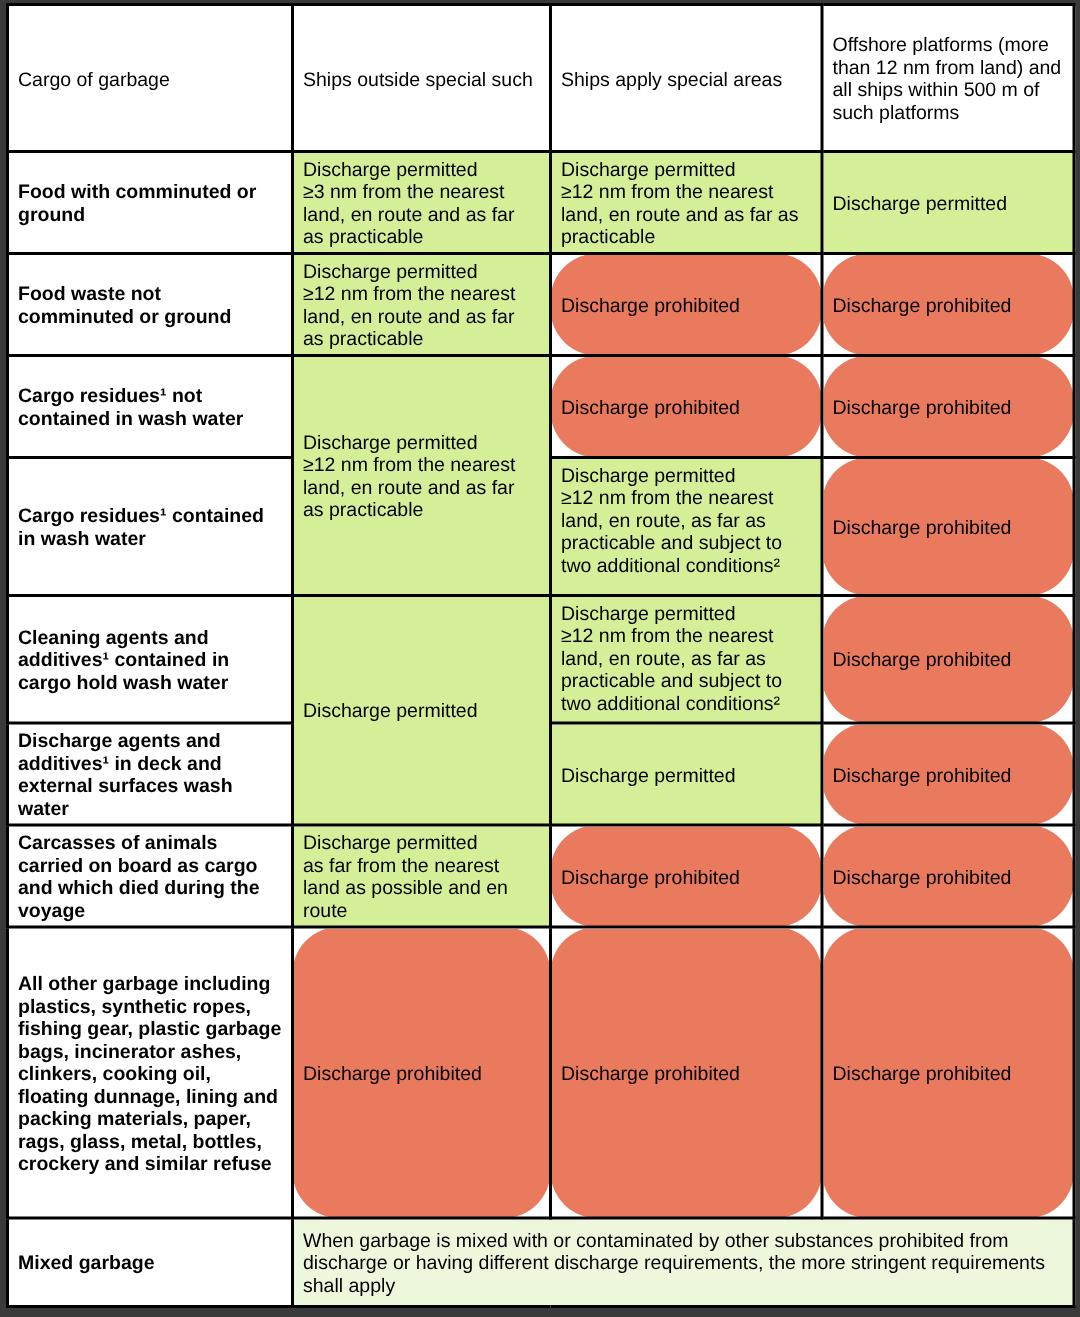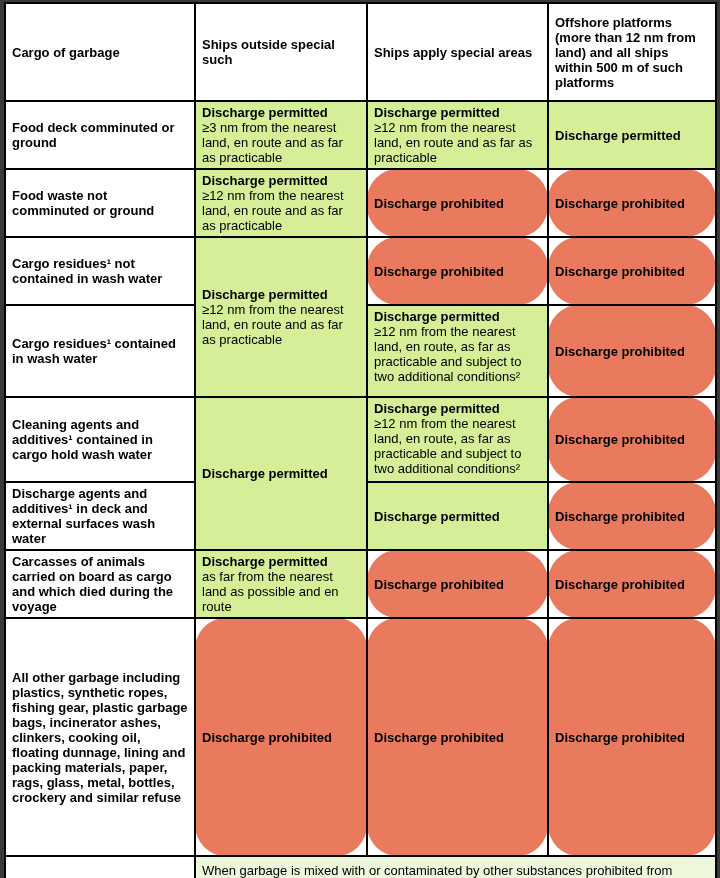--- a/index.html
+++ b/index.html
@@ -28,27 +28,27 @@
   th, td {
     border: 2px solid var(--border, #000000);
     padding: 3px 6px;
     font-size: 13px;
     line-height: 15px;
     color: #000;
     text-align: left;
     vertical-align: middle;
     overflow: hidden;
   }
-  th { font-weight: 700; background: var(--white, #ffffff); }
+  th { font-weight: 400; background: var(--white, #ffffff); }
   td.label { font-weight: 700; background: var(--white, #ffffff); }
   td.g { background: var(--green, #d4ef97); }
   td.r { background: var(--red, #e97a5e); border-radius: 31px; }
   td.note { background: var(--palegreen, #edf7dc); font-weight: 400; }
   td.top { vertical-align: top; }
-  .t { font-weight: 700; }
+  .t { font-weight: 400; }
   .d { font-weight: 400; }
 </style>
 </head>
 <body>
 
 <div class="frame">
   <table class="reg">
     <colgroup>
       <col class="c1">
         <col class="c2">
@@ -58,21 +58,21 @@
 
     <tbody>
         <tr style="height:98px">
       <th>Cargo of garbage</th>
       <th>Ships outside special such</th>
       <th>Ships apply special areas</th>
       <th>Offshore platforms (more than 12 nm from land) and all ships within 500 m of such platforms</th>
     </tr>
 
     <tr style="height:68px">
-      <td class="label">Food deck comminuted or ground</td>
+      <td class="label">Food with comminuted or ground</td>
       <td class="g top">
         <div class="t">Discharge permitted</div>
         <div class="d">≥3 nm from the nearest land, en route and as far as practicable</div>
       </td>
       <td class="g top">
         <div class="t">Discharge permitted</div>
         <div class="d">≥12 nm from the nearest land, en route and as far as practicable</div>
       </td>
       <td class="g">
         <div class="t">Discharge permitted</div>
@@ -149,21 +149,21 @@
         <div class="d">as far from the nearest land as possible and en route</div>
       </td>
       <td class="r">
         <div class="t">Discharge prohibited</div>
       </td>
       <td class="r">
         <div class="t">Discharge prohibited</div>
       </td>
     </tr>
 
-    <tr style="height:238px">
+    <tr style="height:194px">
       <td class="label">All other garbage including plastics, synthetic ropes, fishing gear, plastic garbage bags, incinerator ashes, clinkers, cooking oil, floating dunnage, lining and packing materials, paper, rags, glass, metal, bottles, crockery and similar refuse</td>
       <td class="r">
         <div class="t">Discharge prohibited</div>
       </td>
       <td class="r">
         <div class="t">Discharge prohibited</div>
       </td>
       <td class="r">
         <div class="t">Discharge prohibited</div>
       </td>

